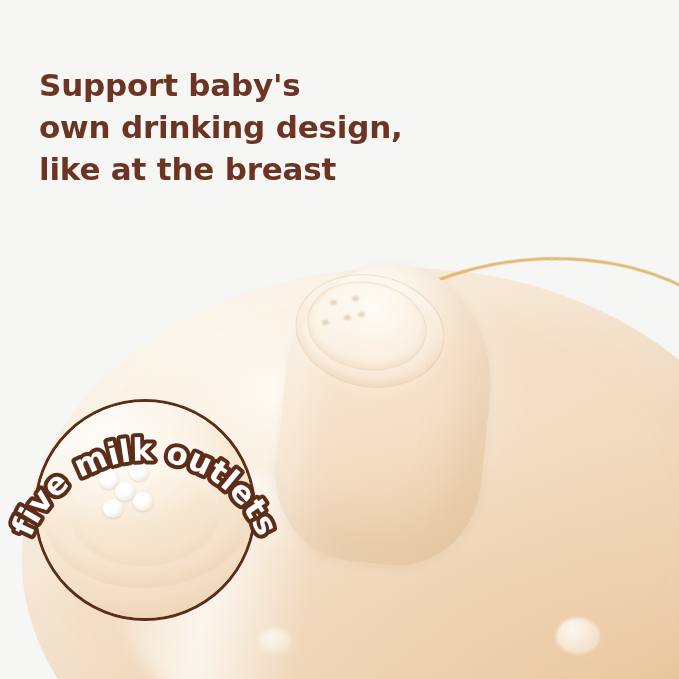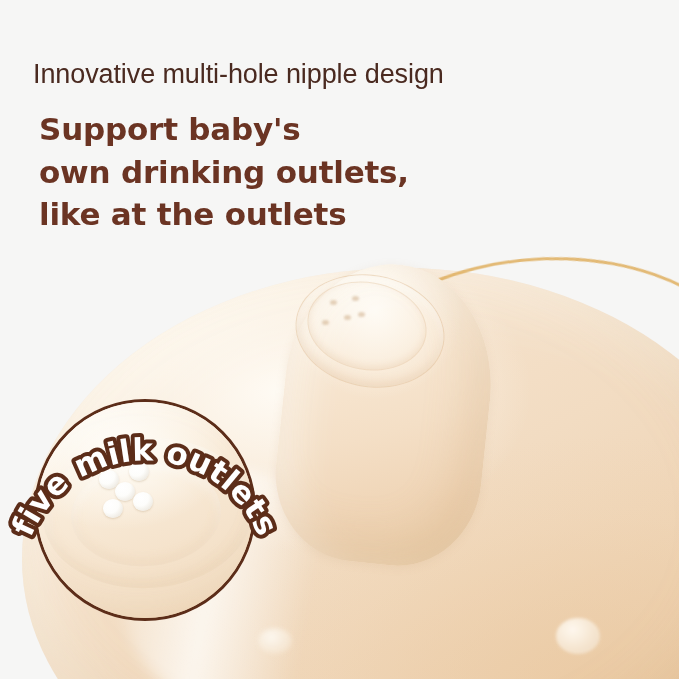--- a/index.html
+++ b/index.html
@@ -258,21 +258,20 @@
       <defs>
         <path id="arcpath" d="M 12,150 A 123,123 0 0 1 238,150" fill="none"></path>
       </defs>
       <text class="arc-text-outline">
         <textPath href="#arcpath" startOffset="50%" text-anchor="middle" id="arc-textpath">five milk outlets</textPath>
       </text>
     </svg>
   </div>
 
   <div class="headings">
-    <p class="subtitle">Innovative multi-hole nipple design</p>
     <h1 class="title">
       <span>Support baby's</span>
-      <span>own drinking outlets,</span>
-      <span>like at the outlets</span>
+      <span>own drinking design,</span>
+      <span>like at the breast</span>
     </h1>
   </div>
 
 </div>
 
 </body></html>

